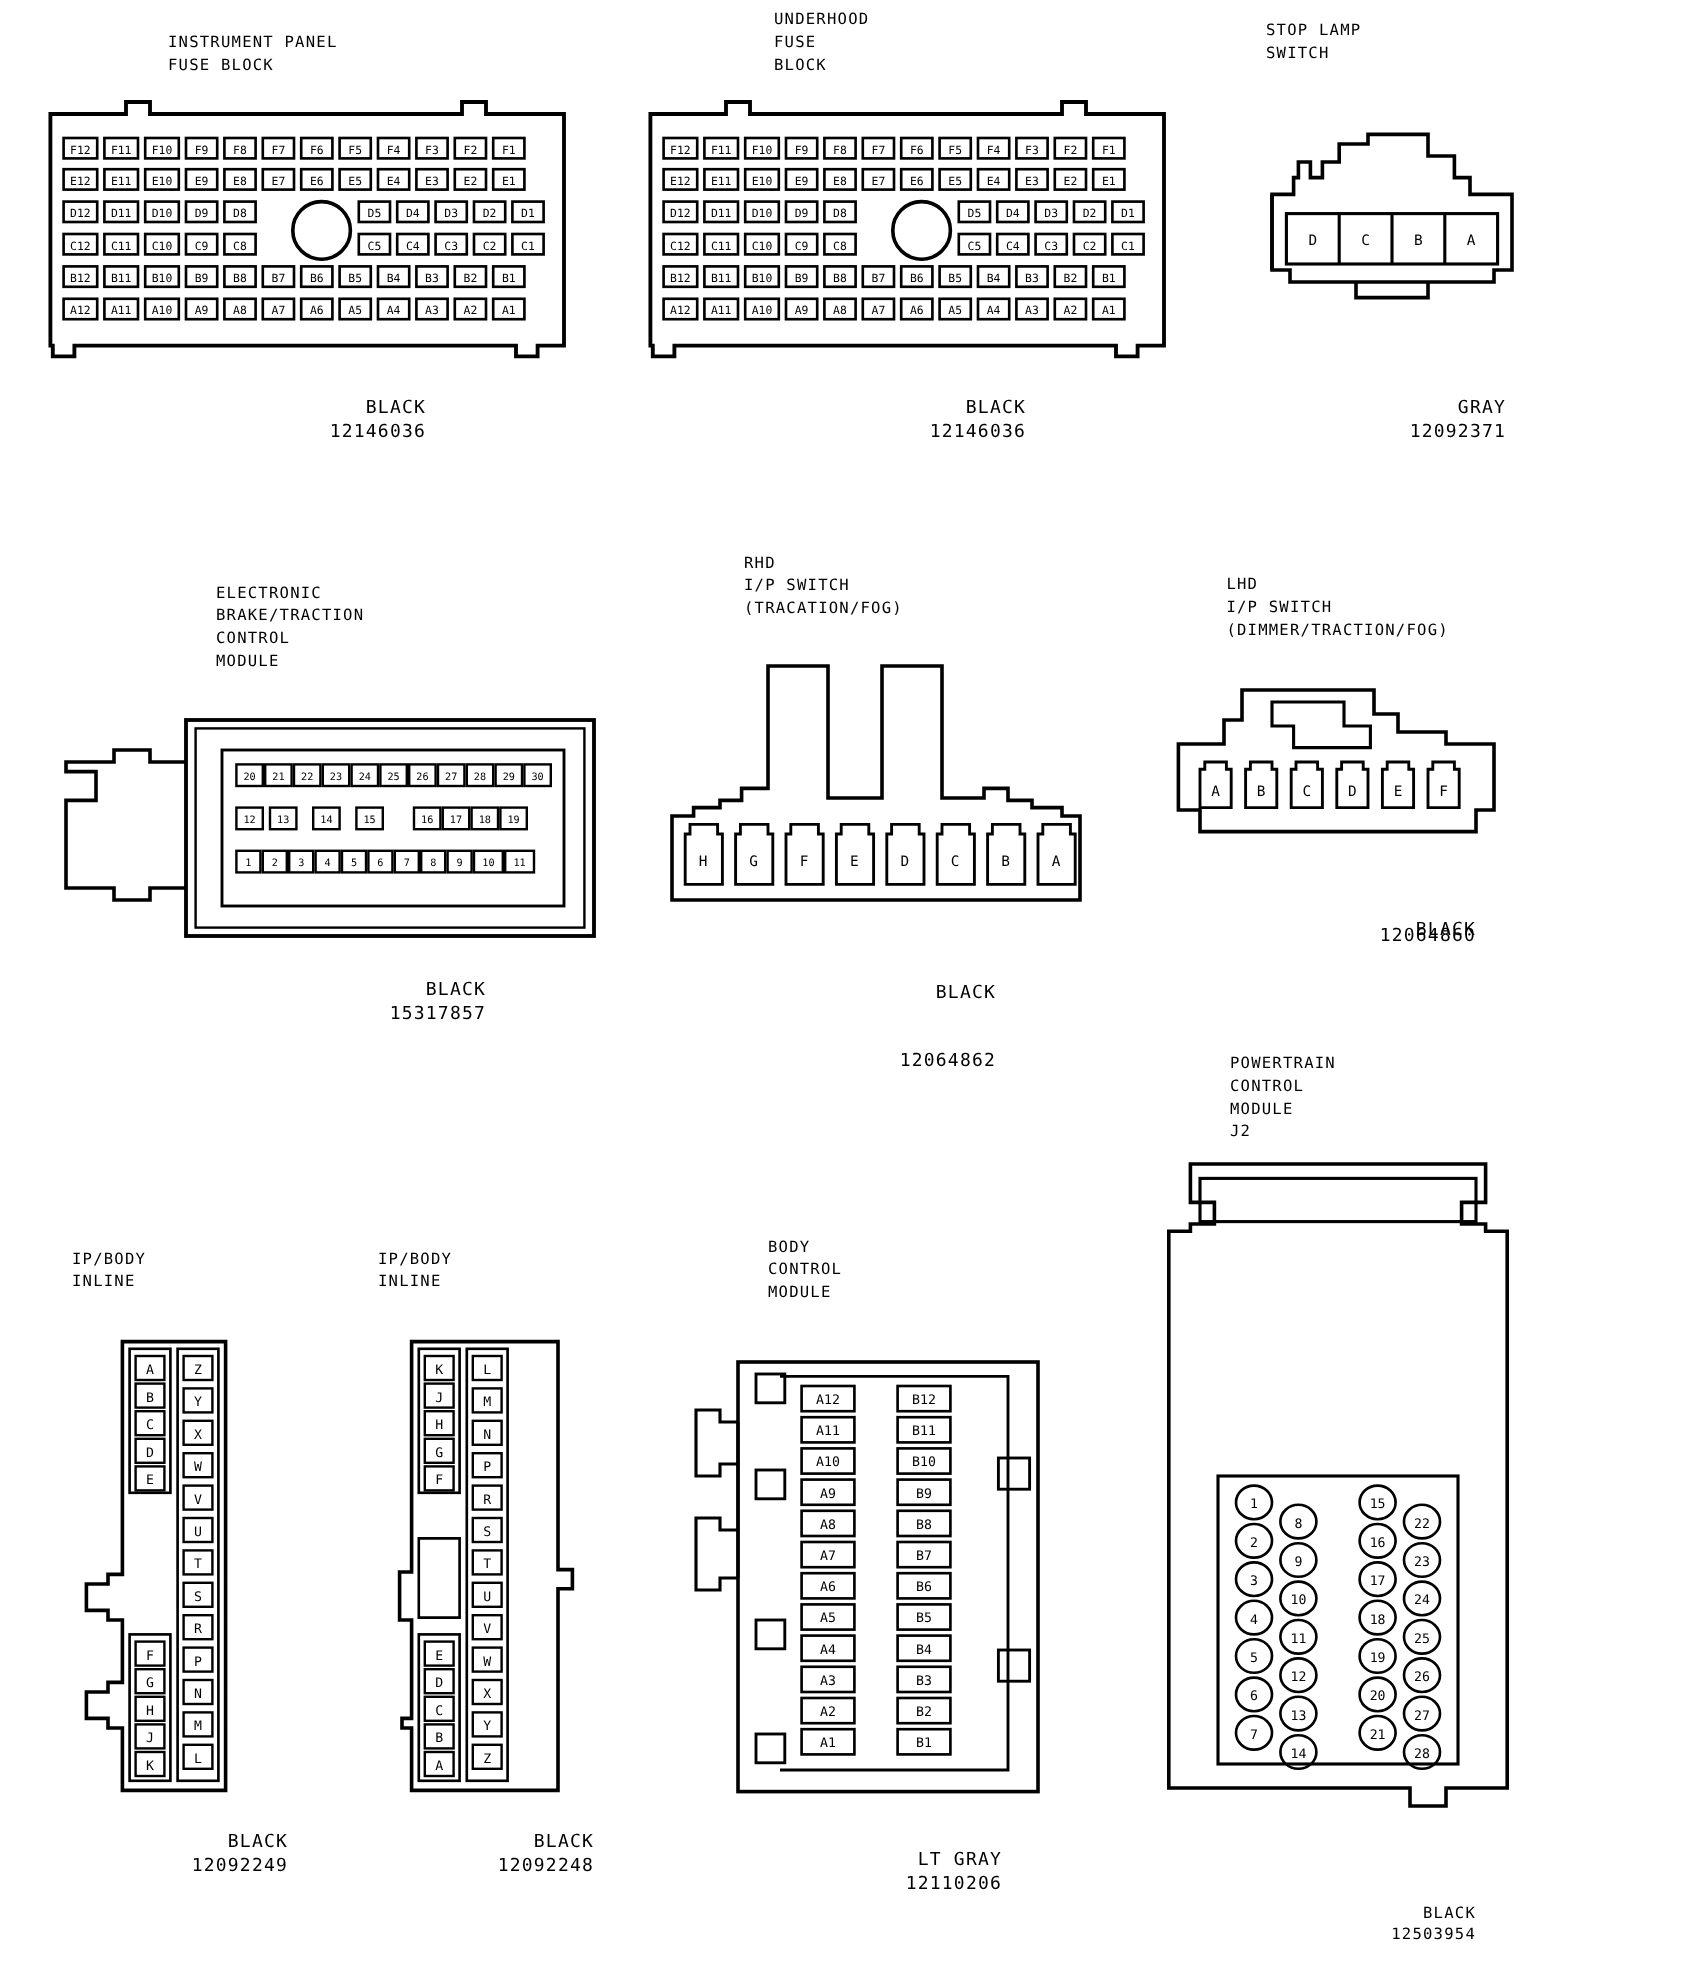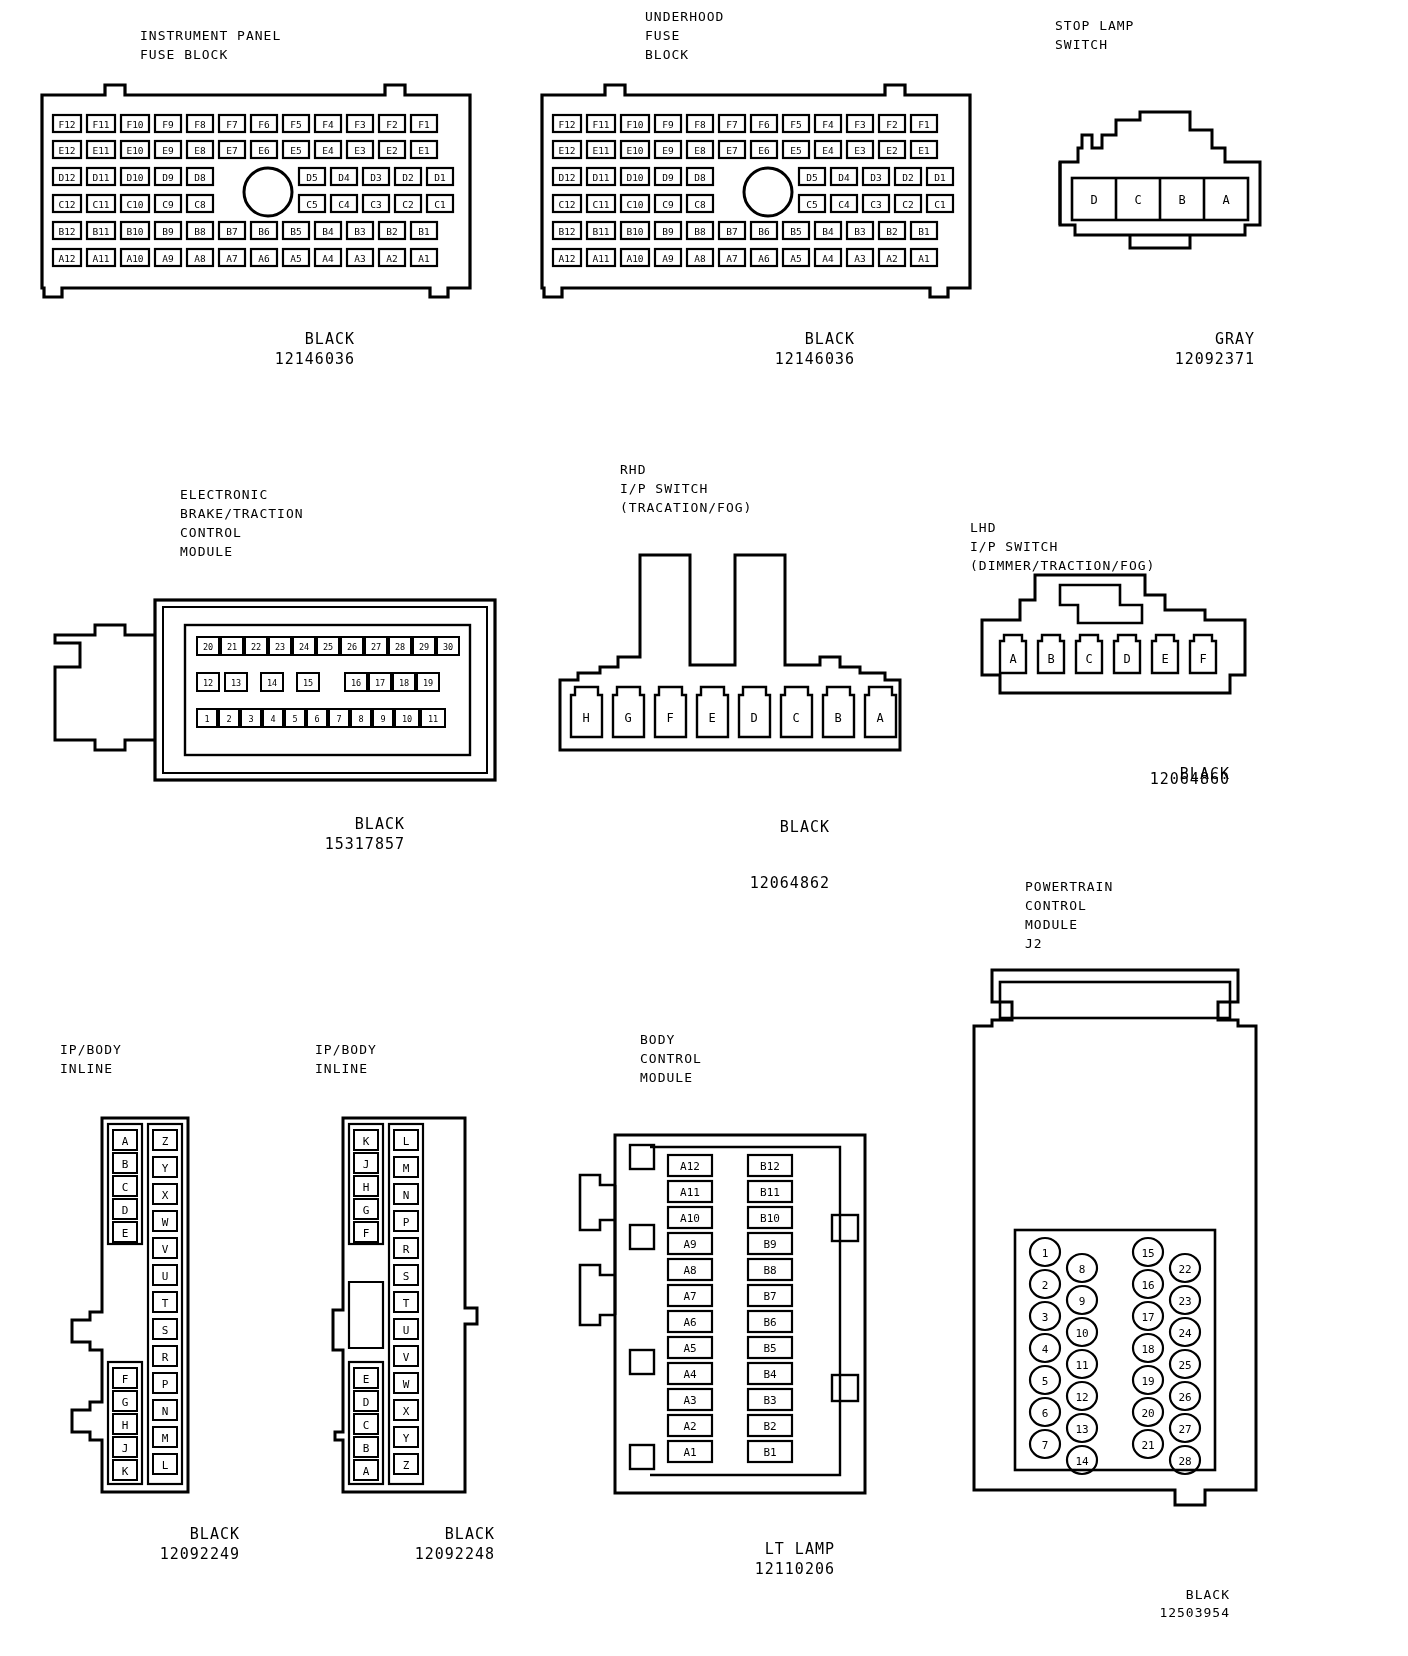--- a/index.html
+++ b/index.html
@@ -474,21 +474,21 @@
           <text x="308" y="177" text-anchor="middle">B</text>
       <path d="M339 150 L339 142 L362 142 L362 150 L366 150 L366 192 L335 192 L335 150 Z" fill="none" stroke="#000" stroke-width="2.4"></path>
           <text x="350" y="177" text-anchor="middle">A</text>
     </g>
   </g>
 </svg>
 </div>
 <div class="cap2" style="left:630px;top:818px;width:200px;">BLACK</div>
 <div class="cap2" style="left:630px;top:838px;width:200px;margin-top:36px;">12064862</div>
 
-<div class="cap" style="left:970px;top:478px;width:320px;margin-top:40px;">LHD
+<div class="cap" style="left:1022px;top:478px;width:320px;">LHD
 I/P SWITCH
 (DIMMER/TRACTION/FOG)</div>
 
 <div class="unit" style="left:960px;top:555px;">
 <svg width="330" height="215" viewBox="0 0 330 215">
   <path d="M75 20 L185 20 L185 40 L205 40 L205 55 L245 55 L245 65 L285 65 L285 120 L270 120 L270 138 L40 138 L40 120 L22 120 L22 65 L60 65 L60 45 L75 45 Z" fill="none" stroke="#000" stroke-width="3"></path>
   <path d="M100 30 L160 30 L160 50 L182 50 L182 68 L118 68 L118 50 L100 50 Z" fill="none" stroke="#000" stroke-width="2.6"></path>
   <g class="pinlbl12">
     <g>
       <path d="M44 86 L44 80 L62 80 L62 86 L66 86 L66 118 L40 118 L40 86 Z" fill="none" stroke="#000" stroke-width="2.4"></path>
@@ -707,21 +707,21 @@
         <text x="200" y="253" text-anchor="middle">B4</text>
     <rect x="178" y="264" width="44" height="21" fill="none" stroke="#000" stroke-width="2.2"></rect>
         <text x="200" y="279" text-anchor="middle">B3</text>
     <rect x="178" y="290" width="44" height="21" fill="none" stroke="#000" stroke-width="2.2"></rect>
         <text x="200" y="305" text-anchor="middle">B2</text>
     <rect x="178" y="316" width="44" height="21" fill="none" stroke="#000" stroke-width="2.2"></rect>
         <text x="200" y="331" text-anchor="middle">B1</text>
   </g>
 </svg>
 </div>
-<div class="cap2" style="left:635px;top:1540px;width:200px;">LT LAMP</div>
+<div class="cap2" style="left:635px;top:1540px;width:200px;">LT GRAY</div>
 <div class="cap2" style="left:635px;top:1560px;width:200px;">12110206</div>
 
 <div class="cap" style="left:1025px;top:877px;width:220px;">POWERTRAIN
 CONTROL
 MODULE
 J2</div>
 
 <div class="unit" style="left:960px;top:960px;">
 <svg width="310" height="560" viewBox="0 0 310 560">
   <path d="M32 42 L32 10 L278 10 L278 42 L258 42 L258 60 L278 60 L278 66 L296 66 L296 530 L245 530 L245 545 L215 545 L215 530 L14 530 L14 66 L32 66 L32 60 L52 60 L52 42 Z" fill="none" stroke="#000" stroke-width="3"></path>

